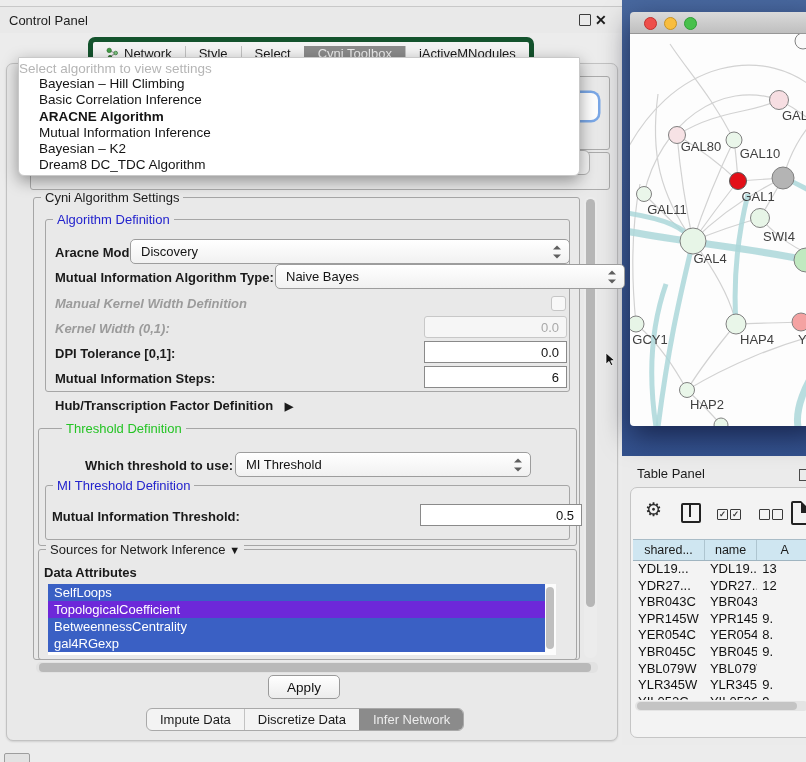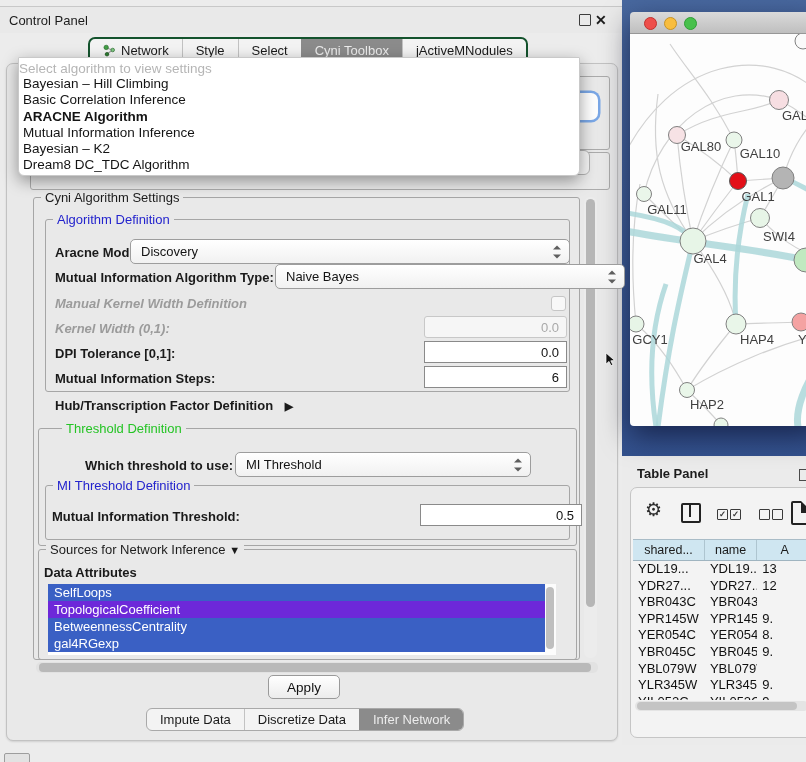--- a/index.html
+++ b/index.html
@@ -7,42 +7,42 @@
           font-family:"Liberation Sans", sans-serif;-webkit-font-smoothing:antialiased;}
   .abs{position:absolute;}
 
   
   .cp-topline{left:0;top:6px;width:622px;height:1px;background:#c8c8c8;}
   .cp-titlebar{left:0;top:7px;width:622px;height:26px;background:#e9e9e9;display:flex;align-items:center;}
   .cp-title{font-size:13px;color:#1c1c1c;padding-left:9px;}
   .float-btn{left:579px;top:14px;width:10px;height:10px;border:1.6px solid #3c3c3c;border-radius:1px;}
   .close-btn{left:595px;top:11px;font-size:14px;font-weight:bold;color:#1c1c1c;line-height:18px;}
 
-  .tabbar{left:88px;top:37px;height:23px;display:inline-flex;border:2px solid #14532d;border-radius:7px;
-          overflow:hidden;background:#f3f3f3;z-index:3;}
+  .tabbar{left:88px;top:37px;height:23px;display:inline-flex;border:5px solid #14532d;border-radius:7px;
+          overflow:hidden;background:#f3f3f3;z-index:3;align-items:center;}
   .tab{display:flex;align-items:center;gap:5px;padding:0 13px;font-size:13px;color:#1a1a1a;
        border-left:1px solid #c2c2c2;white-space:nowrap;}
   .tab:first-child{border-left:none;}
   .tab.sel{background:#8b8b8b;color:#ececec;border-left-color:#8b8b8b;}
 
   .content-panel{left:6px;top:63px;width:610px;height:676px;background:#e9e9e9;border:1px solid #c2c2c2;
                  border-radius:7px;box-shadow:0 1px 2px rgba(0,0,0,.12);z-index:1;}
 
   
   .gb-frag{border:1px solid #ababab;border-radius:3px;z-index:2;}
   .combo-frag-blue{left:560px;top:93px;width:38px;height:27px;border-radius:7px;background:#fdfdfd;
                    box-shadow:0 0 0 2.5px #7aa7e6;z-index:2;}
   .combo-frag{left:548px;top:150px;width:40px;height:23px;border:1px solid #b2b2b2;border-radius:6px;
               background:#f4f4f4;z-index:2;}
 
   
   .popup{left:18px;top:57px;width:560px;height:117px;background:#ffffff;border:1px solid #c9c9c9;
          border-radius:1px 1px 6px 6px;box-shadow:0 5px 16px rgba(0,0,0,.38);z-index:6;}
   .popup-prompt{margin-top:3px;text-align:left;font-size:13.5px;color:#b5b5b5;}
-  .dd-item{font-size:13.5px;color:#141414;line-height:16.3px;padding-left:4px;white-space:nowrap;}
+  .dd-item{font-size:13.5px;color:#141414;line-height:16.3px;padding-left:20px;white-space:nowrap;}
   .dd-item.bold{font-weight:bold;}
 
   
   .gbox{border:1px solid #a6a6a6;border-radius:3px;z-index:2;}
   .gtitle{position:absolute;font-size:13px;background:#e9e9e9;padding:0 4px;white-space:nowrap;z-index:3;}
   .t-black{color:#1c1c1c;} .t-blue{color:#2323cd;} .t-green{color:#25c425;}
   .lbl{position:absolute;font-size:13px;font-weight:bold;color:#1a1a1a;white-space:nowrap;z-index:3;}
   .lbl.dis{color:#9b9b9b;font-style:italic;}
   .combo{position:absolute;background:linear-gradient(#ffffff,#f1f1f1);border:1px solid #9d9d9d;border-radius:5px;
          font-size:13px;color:#141414;display:flex;align-items:center;padding:0 22px 0 10px;z-index:3;}
@@ -76,21 +76,21 @@
   .desktop{left:622px;top:0;width:184px;height:456px;background:linear-gradient(#48689f,#33518d);}
   .net-window{left:630px;top:12px;width:190px;height:414px;border-radius:4px;overflow:hidden;
               box-shadow:0 10px 28px rgba(0,0,25,.55);z-index:2;}
   .net-titlebar{position:absolute;left:0;top:0;width:100%;height:21px;
                 background:linear-gradient(#dadada,#bfbfbf);border-bottom:1px solid #979797;}
   .tl{position:absolute;top:5px;width:11px;height:11px;border-radius:50%;}
   .net-viewport{position:absolute;left:0;top:22px;width:100%;height:392px;background:#fdfdfd;}
 
   
   .tp-region{left:622px;top:456px;width:184px;height:289px;background:#ebebeb;}
-  .tp-title{left:637px;top:466px;font-size:13px;color:#1c1c1c;font-weight:bold;}
+  .tp-title{left:637px;top:466px;font-size:13px;color:#1c1c1c;}
   .tp-float{left:799px;top:469px;width:10px;height:10px;border:1.5px solid #4a4a4a;}
   .tp-panel{left:630px;top:487px;width:182px;height:249px;background:#f3f3f3;border:1px solid #c5c5c5;
             border-radius:7px;overflow:hidden;}
   .tp-gear{position:absolute;left:14px;top:12px;font-size:19px;color:#2c2c2c;line-height:19px;}
   .tp-colicon{position:absolute;left:50px;top:15px;width:16px;height:16px;border:2px solid #222;border-radius:2px;}
   .tp-colicon:before{content:"";position:absolute;left:6px;top:0;width:2px;height:12px;background:#222;}
   .cb{position:absolute;width:9px;height:9px;border:1.5px solid #3a3a3a;border-radius:1px;font-size:8.5px;
       line-height:9px;text-align:center;color:#3a3a3a;font-weight:bold;}
   .tp-page{position:absolute;left:160px;top:13px;width:18px;height:20px;border:2px solid #222;border-radius:2px;background:#f3f3f3;}
   .tp-page:before{content:"";position:absolute;right:-2px;top:-2px;border:6px solid #f3f3f3;border-left-color:#222;border-bottom-color:#222;}

